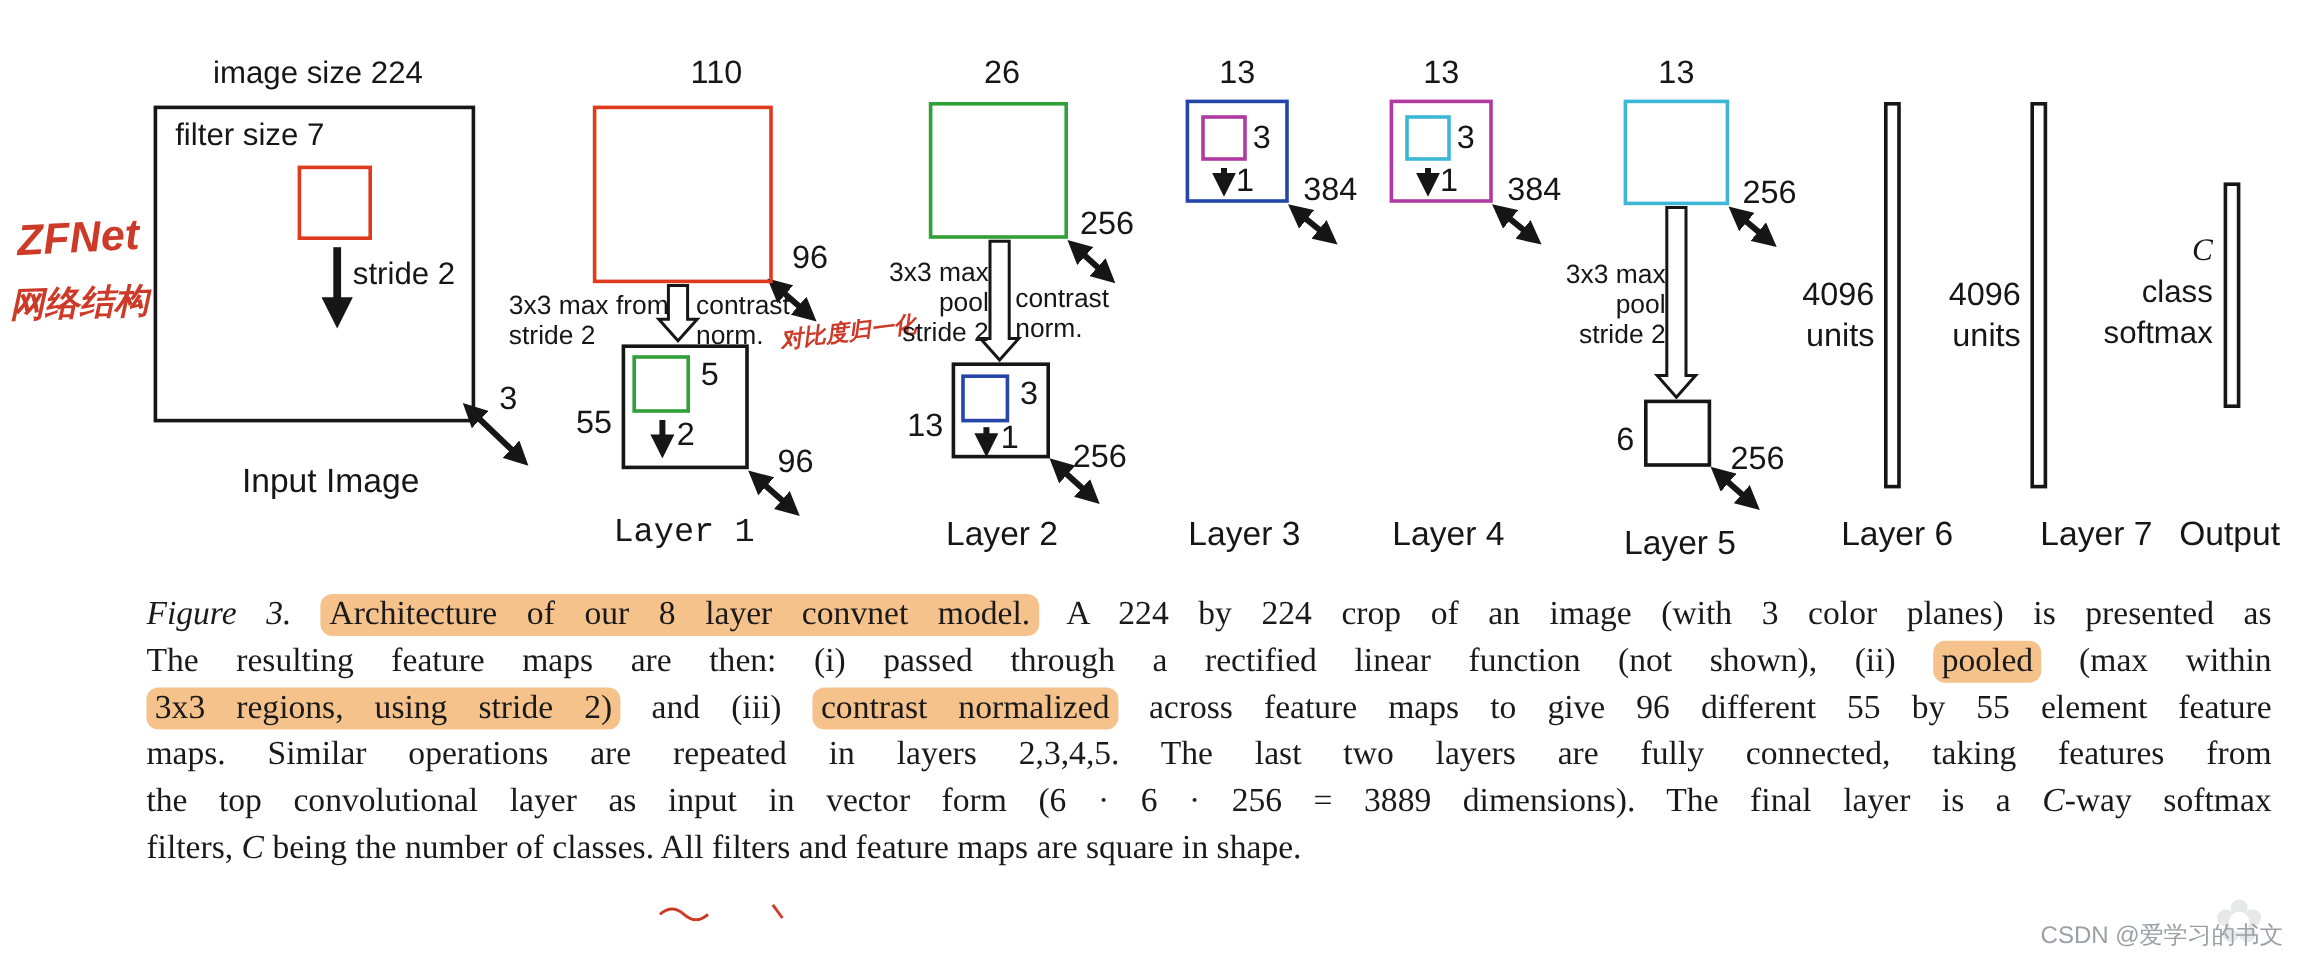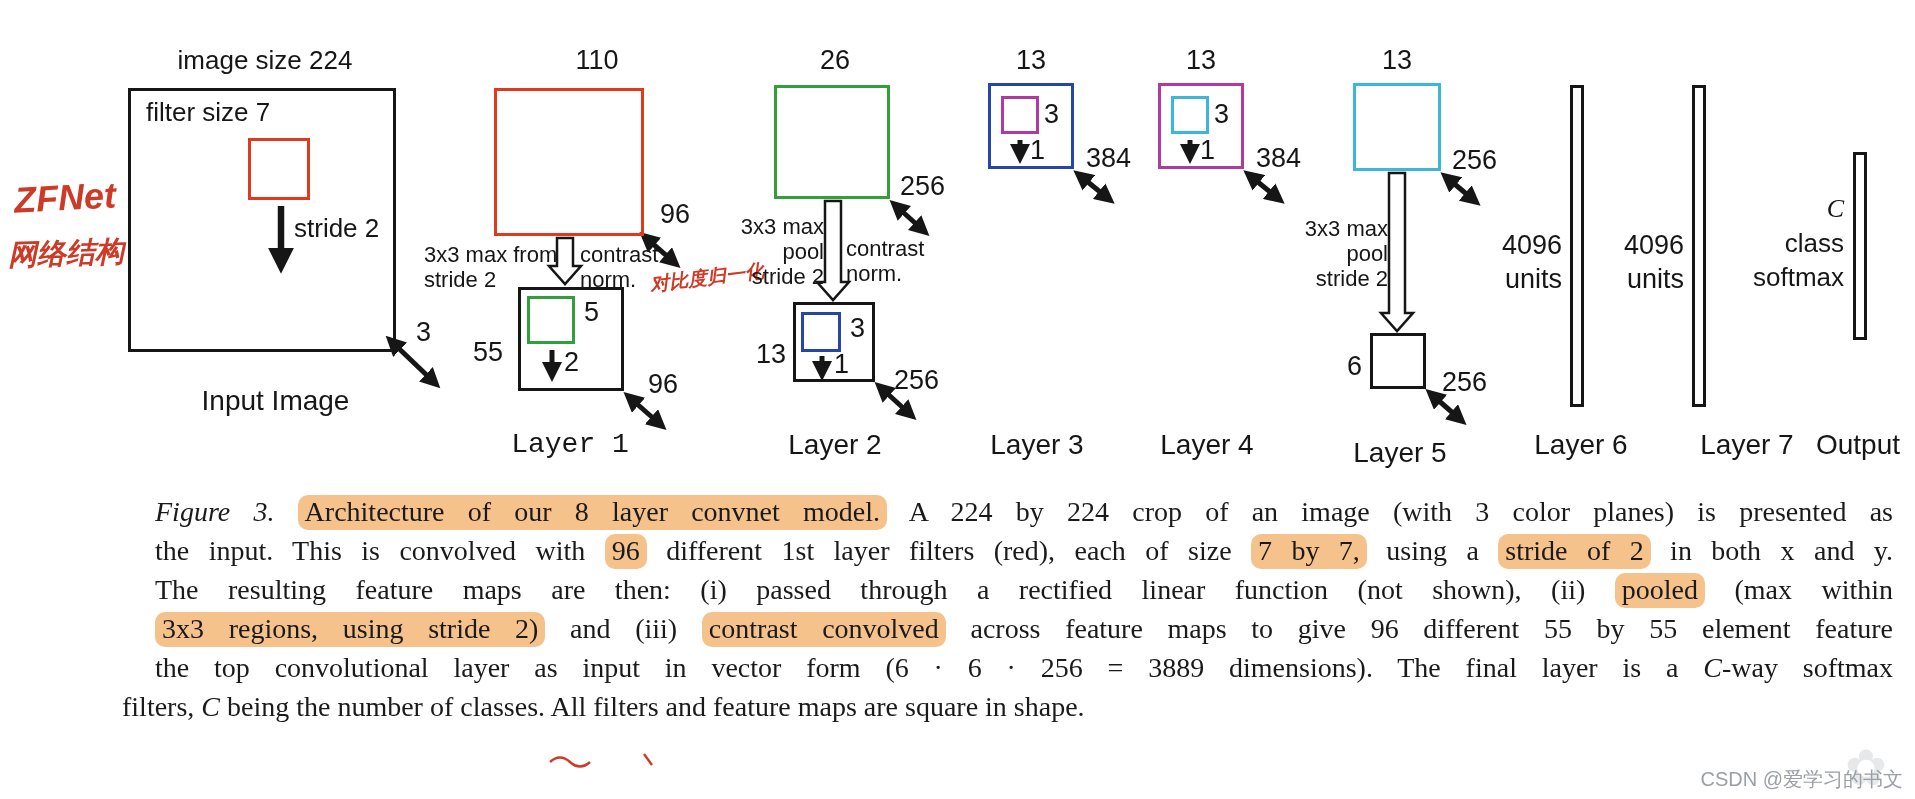--- a/index.html
+++ b/index.html
@@ -20,21 +20,21 @@
   .overlay{position:absolute;left:0;top:0;pointer-events:none;}
   .ar{stroke:var(--ink);stroke-width:5;fill:none;}
   .ar6{stroke-width:6.5;}
   .hollow{fill:#ffffff;stroke:var(--ink);stroke-width:2.5;}
   #ah path{fill:var(--ink);}
   .serifit{font-family:"Liberation Serif",serif;font-style:italic;}
   
   .caption{position:absolute;left:122px;top:492px;width:1771px;
            font-family:"Liberation Serif",serif;font-size:28px;color:#1a1a1a;}
   .cap-line{height:39px;line-height:39px;white-space:nowrap;}
-  .just{text-align:justify;text-align-last:justify;white-space:normal;height:39px;overflow:visible;margin-left:33px;}
+  .just{text-align:justify;text-align-last:justify;white-space:normal;height:39px;overflow:visible;}
   .it{font-style:italic;}
   .hl{background:var(--highlight);border-radius:10px;padding:1px 7px 3px 7px;}
   .wm{position:absolute;right:12px;bottom:6px;font-size:20px;color:var(--watermark);}
   .wm-logo{position:absolute;right:28px;bottom:2px;font-size:50px;color:#c9ced2;opacity:.45;}
   .redmark{position:absolute;}
 </style>
 </head>
 <body>
 
 <div class="stage">
@@ -85,21 +85,21 @@
     <div>3x3 max from</div>
     <div>stride 2</div>
   </div>
   <div class="lbl sm" style="left:580px;top:242px;">
     <div>contrast</div>
     <div>norm.</div>
   </div>
   <div class="lbl hw" style="left:650px;top:268px;font-size:19px;transform:rotate(-7deg);">对比度归一化</div>
   <div class="sq" style="left:518px;top:287px;width:106px;height:104px;"></div>
   <div class="sq b-green" style="left:527px;top:296px;width:48px;height:48px;"></div>
-  <div class="lbl rt" style="left:466px;top:338px;width:44px;text-align:center;">55</div>
+  <div class="lbl rt" style="left:466px;top:338px;width:44px;">55</div>
   <div class="lbl" style="left:584px;top:298px;">5</div>
   <div class="lbl" style="left:564px;top:348px;">2</div>
   <div class="lbl" style="left:648px;top:370px;">96</div>
   <div class="lbl big ctr" style="left:505px;top:430px;width:130px;font-family:Liberation Mono, monospace;">Layer 1</div>
 
   <div class="sq b-green" style="left:774px;top:85px;width:116px;height:114px;"></div>
   <div class="lbl ctr" style="left:790px;top:46px;width:90px;">26</div>
   <div class="lbl" style="left:900px;top:172px;">256</div>
   <div class="lbl sm rt" style="left:736px;top:214px;width:88px;">
     <div>3x3 max</div>
@@ -164,23 +164,23 @@
   <div class="sq" style="left:1853px;top:152px;width:14px;height:188px;"></div>
   <div class="lbl rt" style="left:1738px;top:192px;width:106px;line-height:34px;font-size:26px;">
     <div class="serifit">C</div>
     <div>class</div>
     <div>softmax</div>
   </div>
   <div class="lbl big ctr" style="left:1798px;top:430px;width:120px;">Output</div>
 
   <div class="caption">
     <div class="cap-line just"><span class="it">Figure 3. </span><span class="hl">Architecture of our 8 layer convnet model.</span><span> A 224 by 224 crop of an image (with 3 color planes) is presented as</span></div>
-    <div class="cap-line just"><span>the input. This is convolved with </span><span class="hl">96</span><span> different 1st layer filters (red), each of size </span><span class="hl">7 by 7,</span><span> using a </span><span class="hl">stride of 2</span><span> in both x and y.</span></div>
     <div class="cap-line just"><span>The resulting feature maps are then: (i) passed through a rectified linear function (not shown), (ii) </span><span class="hl">pooled</span><span> (max within</span></div>
-    <div class="cap-line just"><span class="hl">3x3 regions, using stride 2)</span><span> and (iii) </span><span class="hl">contrast convolved</span><span> across feature maps to give 96 different 55 by 55 element feature</span></div>
+    <div class="cap-line just"><span class="hl">3x3 regions, using stride 2)</span><span> and (iii) </span><span class="hl">contrast normalized</span><span> across feature maps to give 96 different 55 by 55 element feature</span></div>
+    <div class="cap-line just"><span>maps. Similar operations are repeated in layers 2,3,4,5. The last two layers are fully connected, taking features from</span></div>
     <div class="cap-line just"><span>the top convolutional layer as input in vector form (6 · 6 · 256 = 3889 dimensions). The final layer is a </span><span class="it">C</span><span>-way softmax</span></div>
     <div class="cap-line"><span>filters, </span><span class="it">C</span><span> being the number of classes. All filters and feature maps are square in shape.</span></div>
   </div>
 
   <svg class="redmark" style="left:548px;top:752px;" width="120" height="16" viewBox="0 0 120 16">
     <path d="M2,10 q10,-9 20,0 t20,0" stroke="#cd3a28" stroke-width="2.4" fill="none"></path>
     <path d="M96,2 l8,11" stroke="#cd3a28" stroke-width="2.4" fill="none"></path>
   </svg>
 
   <div class="wm-logo">✿</div>

